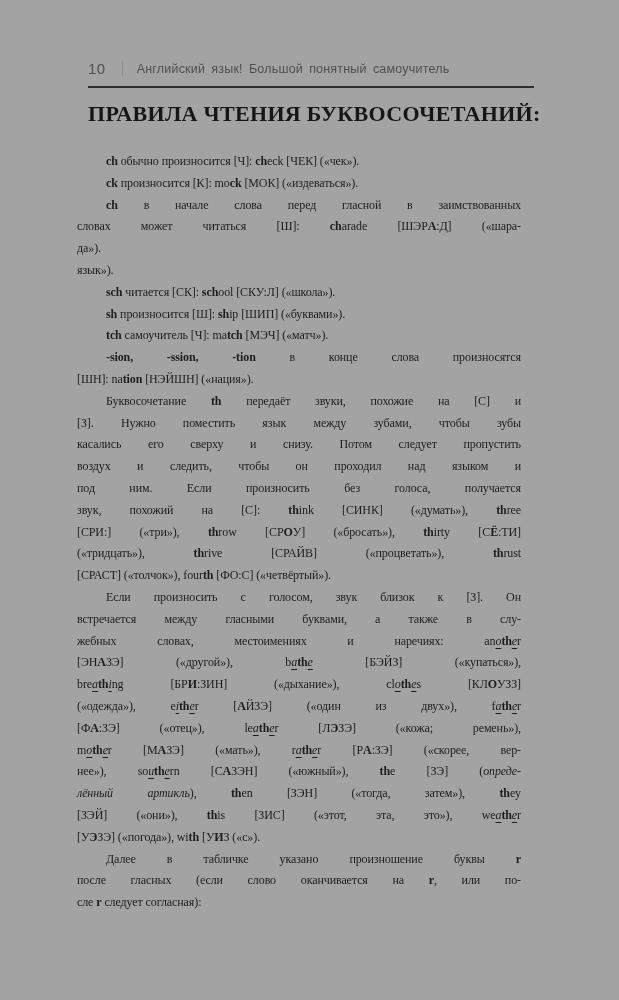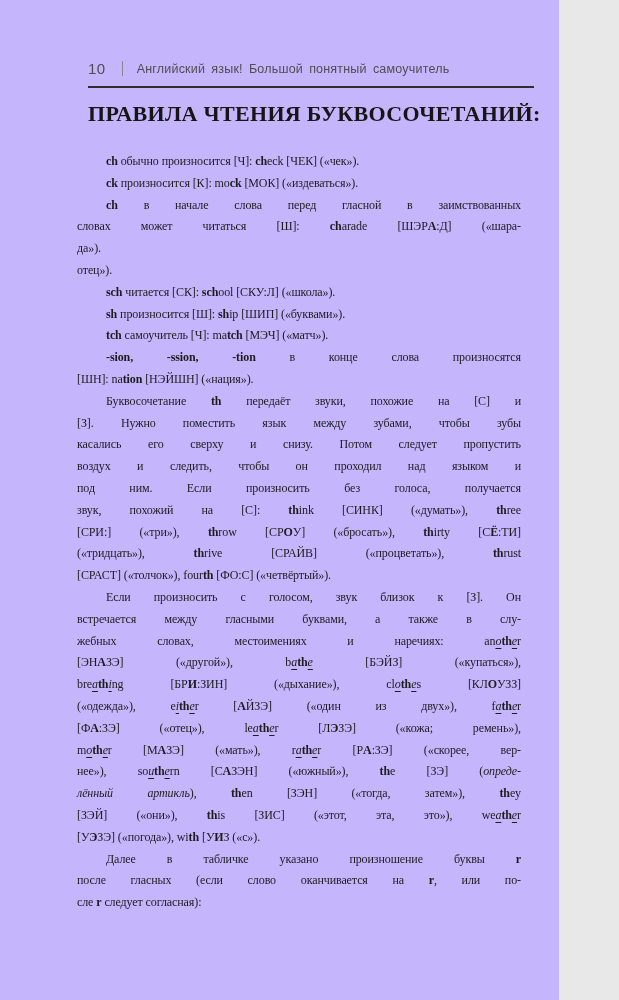--- a/index.html
+++ b/index.html
@@ -1,19 +1,19 @@
 <!DOCTYPE html>
 <html lang="ru"><head>
 <meta charset="utf-8">
 <style>
   html,body{margin:0;padding:0;background:#e8e8e8;}
   .page{
     position:relative;
-    width:559px;height:1000px;
-    background:#c4b5fd;
+    width:619px;height:1000px;
+    background:#a3a3a3;
     overflow:hidden;
     font-family:"Liberation Serif","DejaVu Serif",serif;
   }
   
   .header-row{
     position:absolute;left:88px;top:60px;width:446px;
     display:flex;align-items:center;
     font-family:"Liberation Sans","DejaVu Sans",sans-serif;
     color:#4f4f4f;
   }
@@ -62,21 +62,21 @@
   <div class="head-rule"></div>
 
   <div class="page-title">ПРАВИЛА ЧТЕНИЯ БУКВОСОЧЕТАНИЙ:</div>
 
   <div class="body-text">
       <div class="line indent"><span class="run b">ch</span><span class="run"> обычно произносится [Ч]: </span><span class="run b">ch</span><span class="run">eck [ЧЕК] («чек»).</span></div>
       <div class="line indent"><span class="run b">ck</span><span class="run"> произносится [К]: mo</span><span class="run b">ck</span><span class="run"> [МОК] («издеваться»).</span></div>
       <div class="line indent just"><span class="run b">ch</span><span class="run"> в начале слова перед гласной в заимствованных</span></div>
       <div class="line just"><span class="run">словах может читаться [Ш]: </span><span class="run b">ch</span><span class="run">arade [ШЭР</span><span class="run b">А</span><span class="run">:Д] («шара-</span></div>
       <div class="line"><span class="run">да»).</span></div>
-      <div class="line"><span class="run">отец»).</span></div>
+      <div class="line"><span class="run">язык»).</span></div>
       <div class="line indent"><span class="run b">sch</span><span class="run"> читается [СК]: </span><span class="run b">sch</span><span class="run">ool [СКУ:Л] («школа»).</span></div>
       <div class="line indent"><span class="run b">sh</span><span class="run"> произносится [Ш]: </span><span class="run b">sh</span><span class="run">ip [ШИП] («буквами»).</span></div>
       <div class="line indent"><span class="run b">tch</span><span class="run"> самоучитель [Ч]: ma</span><span class="run b">tch</span><span class="run"> [МЭЧ] («матч»).</span></div>
       <div class="line indent just"><span class="run b">-sion, -ssion, -tion</span><span class="run"> в конце слова произносятся</span></div>
       <div class="line"><span class="run">[ШН]: na</span><span class="run b">tion</span><span class="run"> [НЭЙШН] («нация»).</span></div>
       <div class="line indent just"><span class="run">Буквосочетание </span><span class="run b">th</span><span class="run"> передаёт звуки, похожие на [С] и</span></div>
       <div class="line just"><span class="run">[З]. Нужно поместить язык между зубами, чтобы зубы</span></div>
       <div class="line just"><span class="run">касались его сверху и снизу. Потом следует пропустить</span></div>
       <div class="line just"><span class="run">воздух и следить, чтобы он проходил над языком и</span></div>
       <div class="line just"><span class="run">под ним. Если произносить без голоса, получается</span></div>

